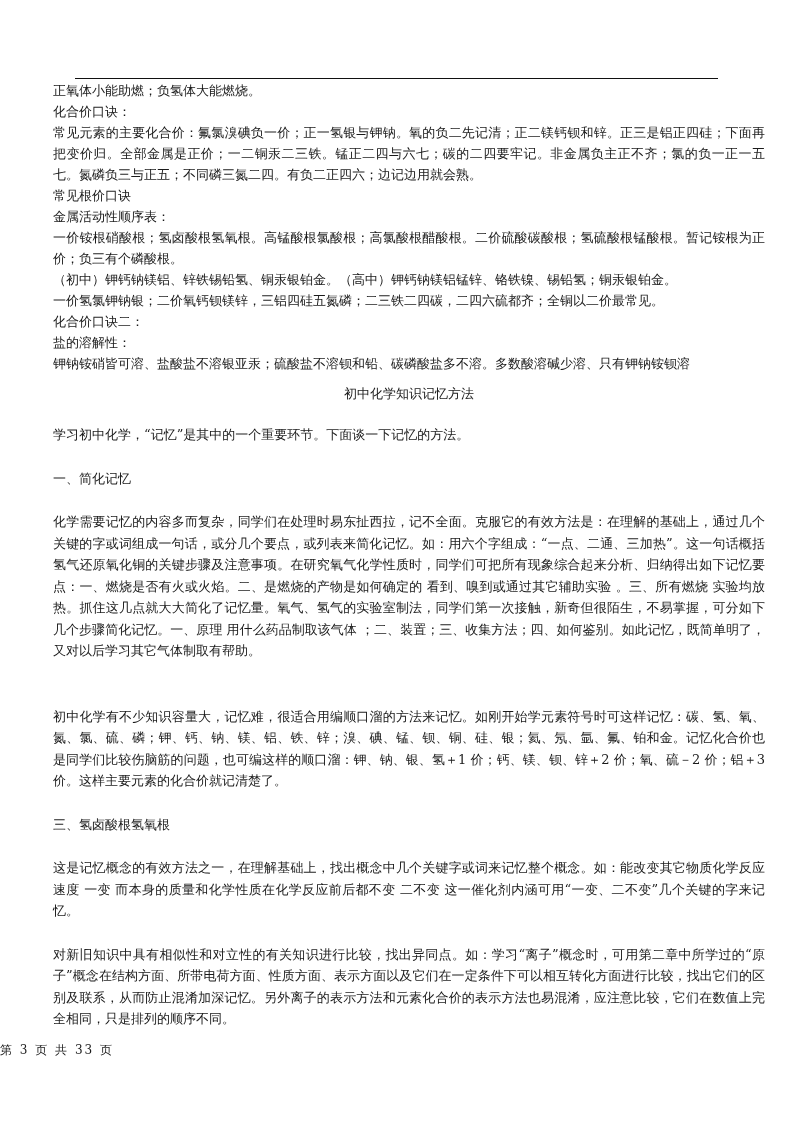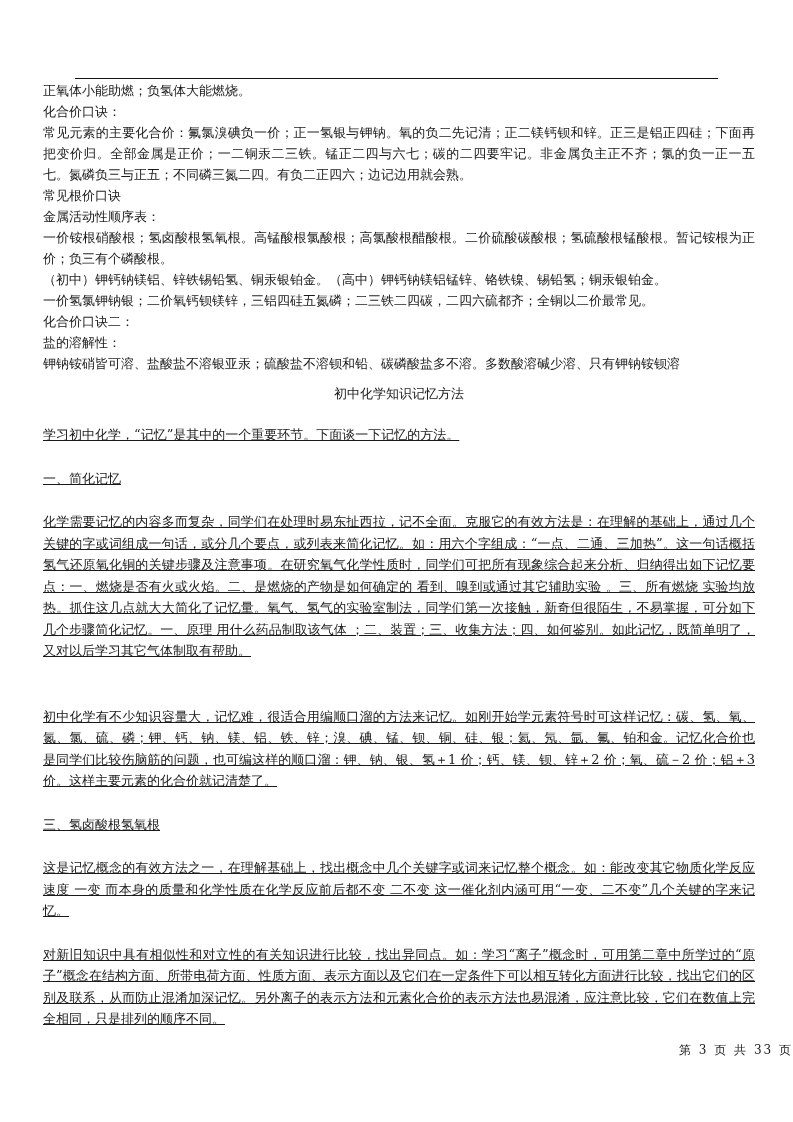--- a/index.html
+++ b/index.html
@@ -1,25 +1,25 @@
 <!DOCTYPE html>
 <html><head>
 <meta charset="utf-8">
 <style>
   html, body { margin: 0; padding: 0; background: #ffffff; }
   body { width: 793px; height: 1122px; position: relative; overflow: hidden;
          font-family: "DejaVu Serif", "Liberation Serif", serif; color: #1a1a1a; }
   .header-rule { position: absolute; left: 75px; top: 78px; width: 643px; height: 1px; background: #111; }
-  .content { position: absolute; left: 43px; top: 80px; width: 712px; font-size: 13px; }
+  .content { position: absolute; left: 53px; top: 80px; width: 712px; font-size: 13px; }
   .line { line-height: 21px; margin: 0; text-align: justify; }
   .title { text-align: center; margin-top: 9px; line-height: 21px; }
-  .para { margin: 0; line-height: 21.5px; text-align: justify; text-decoration: underline; }
+  .para { margin: 0; line-height: 21.5px; text-align: justify; }
   .gap-lg { height: 22px; }
   .gap-md { height: 20px; }
-  .footer { position: absolute; left: 0; width: 793px; top: 1042px; text-align: right;
+  .footer { position: absolute; left: 0; width: 793px; top: 1042px; text-align: left;
             font-size: 12px; letter-spacing: 2px; }
 </style>
 </head>
 <body>
 
 <div class="header-rule"></div>
 
 <div class="content">
   <p class="line">正氧体小能助燃；负氢体大能燃烧。</p>
   <p class="line">化合价口诀：</p>

